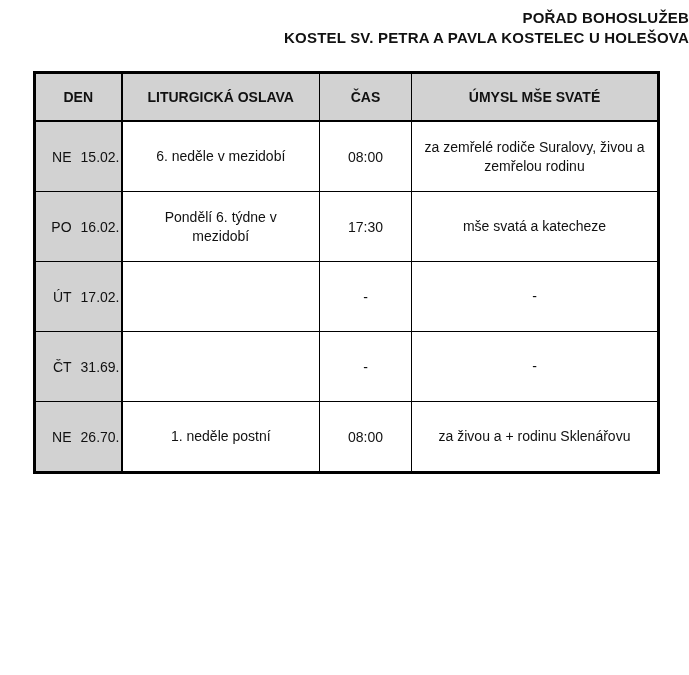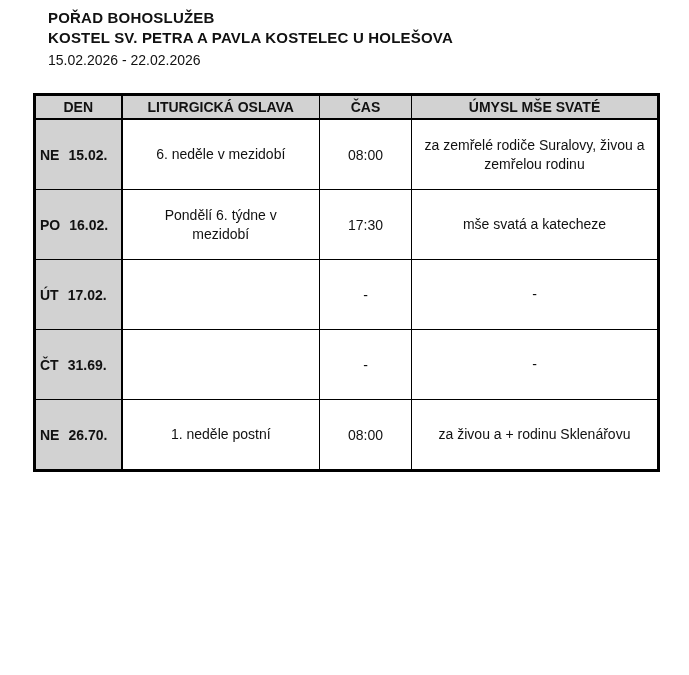--- a/index.html
+++ b/index.html
@@ -13,21 +13,21 @@
     width:689px;height:675px;
     background:var(--paper);
     color:var(--ink);
     font-family:"Liberation Sans", sans-serif;
     -webkit-font-smoothing:antialiased;
     overflow:hidden;
   }
   .page{width:689px;height:675px;}
   .title-block{
     padding-top:8px;
-    text-align:left;
+    text-align:right;
     line-height:20px;
     padding-left:48px;
   }
   .title-line1,.title-line2{
     font-size:15px;
     font-weight:bold;
     letter-spacing:0.2px;
   }
   .title-line3{
     font-size:14px;
@@ -49,46 +49,45 @@
   th,td{
     border:1px solid var(--border);
     vertical-align:middle;
     text-align:center;
     overflow:hidden;
   }
   thead th{
     background:var(--shade);
     font-weight:bold;
     height:22px;
-    padding:0 2px;
+    padding:12px 2px;
     border-bottom:2px solid var(--border);
   }
   tbody td{height:67px;}
   td.day-cell{
     background:var(--shade);
-    font-weight:bold;
-    text-align:left;
+    font-weight:normal;
+    text-align:right;
     padding-left:4px;
     border-right:2px solid var(--border);
   }
   th.h-day{border-right:2px solid var(--border);}
   td.day-cell .day-abbr{margin-right:9px;}
   td.celebration-cell{padding:0 14px;line-height:19px;margin-top:48px;}
   td.time-cell{padding:0 4px;}
   td.intention-cell{padding:0 4px;line-height:19px;margin-top:48px;}
 </style>
 </head>
 <body>
 
 <div class="page">
 
   <div class="title-block">
     <div class="title-line1">POŘAD BOHOSLUŽEB</div>
     <div class="title-line2">KOSTEL SV. PETRA A PAVLA KOSTELEC U HOLEŠOVA</div>
-    <div class="title-line3">15.02.2026 - 22.02.2026</div>
   </div>
 
   <table class="schedule">
     <colgroup>
       <col class="c-day">
         <col class="c-celebration">
         <col class="c-time">
         <col class="c-intention">
     </colgroup>
     <thead>

